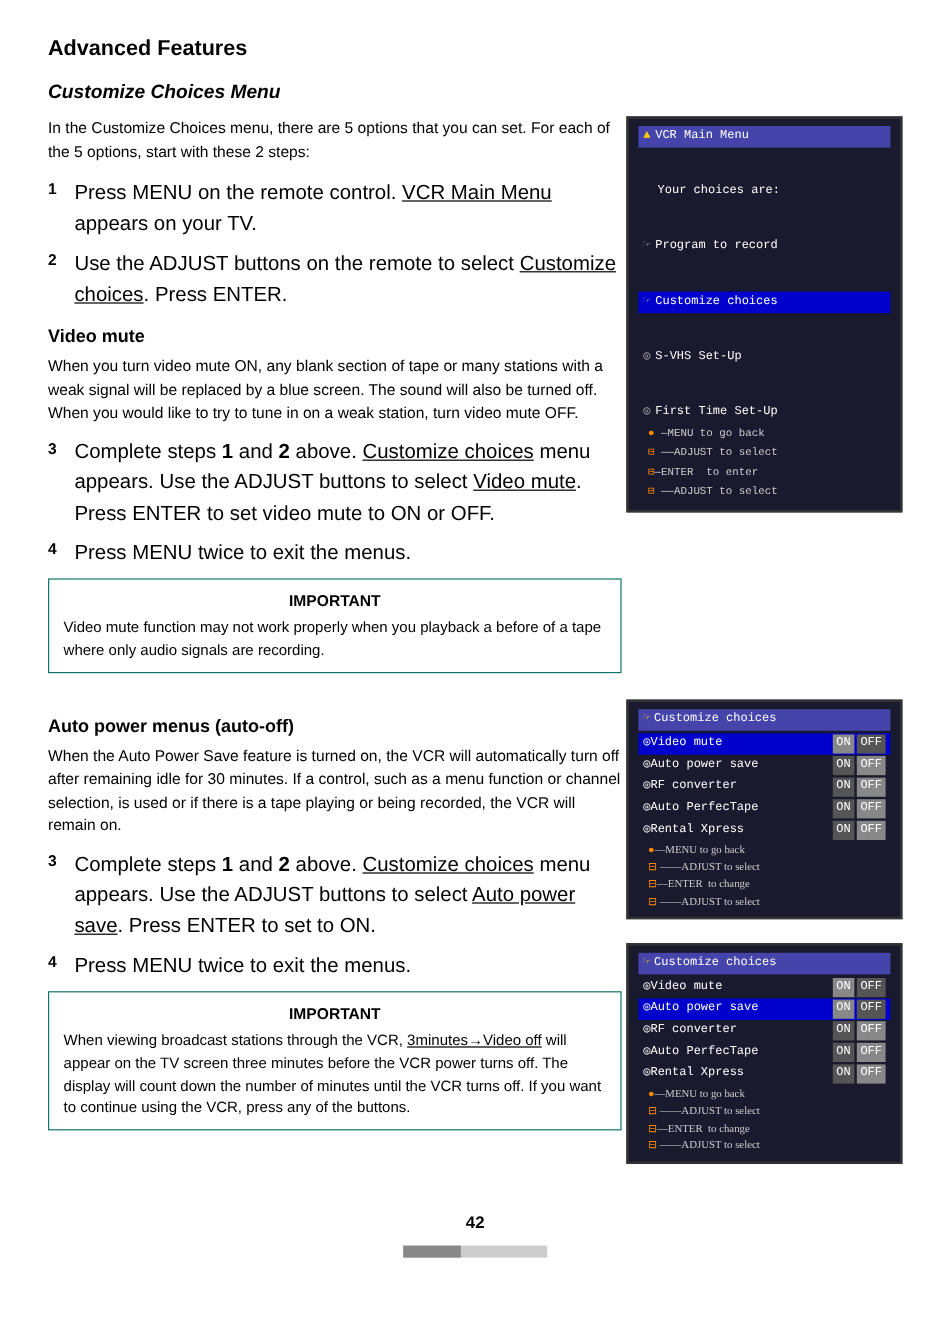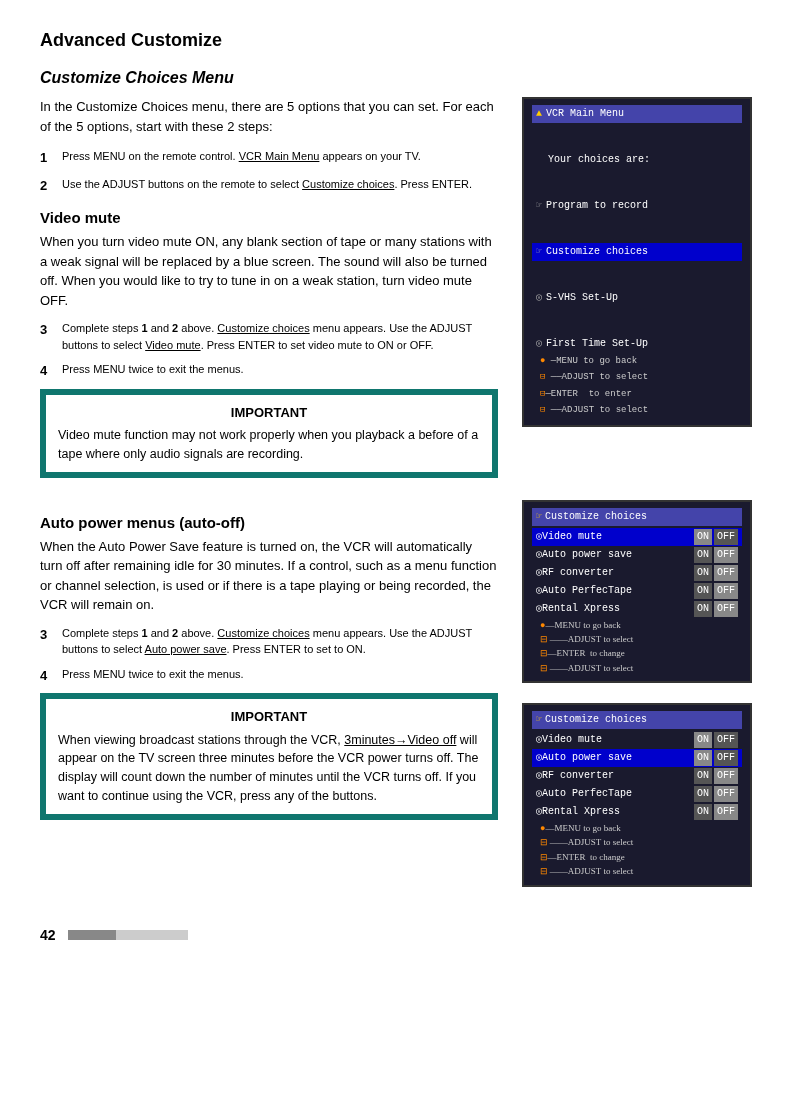--- a/index.html
+++ b/index.html
@@ -38,28 +38,28 @@
       margin-bottom: 8px;
       line-height: 1.5;
     }
     .numbered-item .num {
       font-weight: bold;
       min-width: 22px;
       font-size: 13px;
     }
     .numbered-item .content {
       flex: 1;
-      font-size: 11px;
+      font-size: 17px;
     }
 
     .underline { text-decoration: underline; }
 
     .two-col {
       display: flex;
-      gap: 24px;
+      gap: 4px;
       margin-bottom: 0;
     }
 
     .main-col {
       flex: 1;
     }
 
     .screen-col {
       width: 230px;
       flex-shrink: 0;
@@ -72,21 +72,21 @@
       margin-bottom: 6px;
     }
 
     .body-text {
       font-size: 13px;
       line-height: 1.5;
       margin-bottom: 10px;
     }
 
     .important-box {
-      border: 6px solid #0f766e;
+      border: 1px solid #0f766e;
       padding: 8px 12px;
       margin: 8px 0 12px 0;
       font-size: 12.5px;
       line-height: 1.5;
     }
     .important-box .imp-title {
       text-align: center;
       font-weight: bold;
       font-size: 13px;
       margin-bottom: 4px;
@@ -191,21 +191,21 @@
     .choices-screen .nav-hint {
       padding: 0px 8px;
       font-size: 9px;
       color: #ccc;
       font-family: Liberation Serif, serif;
     }
   </style>
 </head>
 <body>
 
-<h1 class="page-title">Advanced Customize</h1>
+<h1 class="page-title">Advanced Features</h1>
 
 <h2 class="section-title">Customize Choices Menu</h2>
 
 <div class="two-col">
   <div class="main-col">
     <p class="intro-text">In the Customize Choices menu, there are 5 options that you can set.  For each of the 5 options, start with these 2 steps:</p>
 
     <div class="numbered-item">
       <span class="num">1</span>
       <span class="content">Press MENU on the remote control.  <span class="underline">VCR Main Menu</span> appears on your TV.</span>
@@ -379,18 +379,18 @@
       </div>
       <div class="nav-hint"><span style="color:#ff8800;">●</span>—MENU to go back</div>
       <div class="nav-hint"><span style="color:#ff8800;">⊟</span> ——ADJUST to select</div>
       <div class="nav-hint"><span style="color:#ff8800;">⊟</span>—ENTER&nbsp; to change</div>
       <div class="nav-hint"><span style="color:#ff8800;">⊟</span> ——ADJUST to select</div>
     </div>
 
   </div>
 </div>
 
-<div style="margin-top:30px; display:flex; align-items:center; gap:12px;">
+<div style="margin-top:30px; display:flex; align-items:center; gap:12px;flex-direction:column;">
   <span style="font-weight:bold; font-size:14px;">42</span>
   <div style="width:120px; height:10px; background:#ccc;">
     <div style="width:40%; height:100%; background:#888;"></div>
   </div>
 </div>
 
 </body></html>

